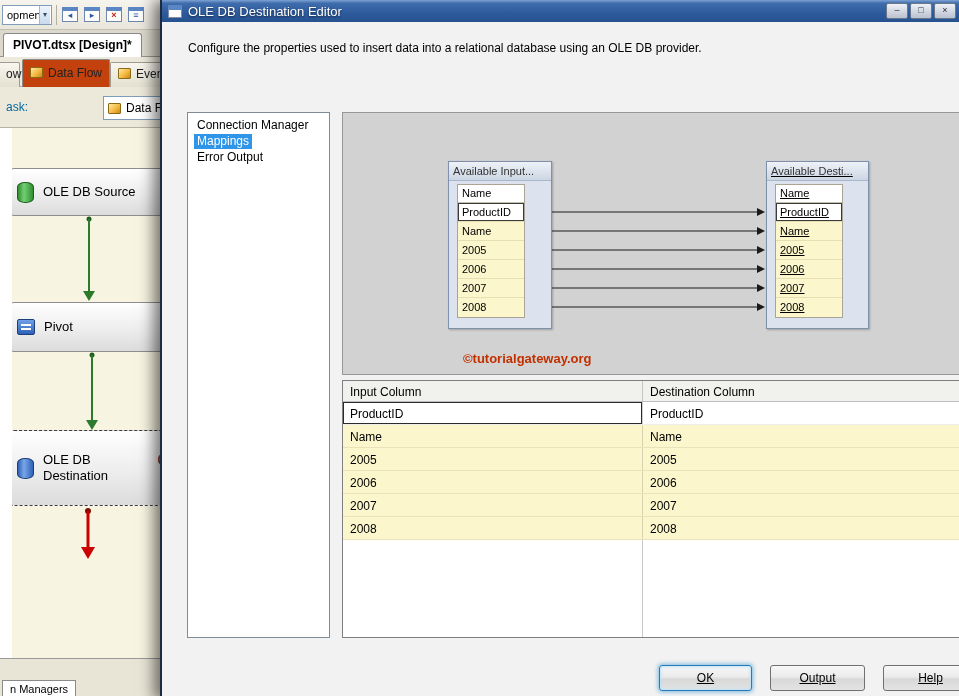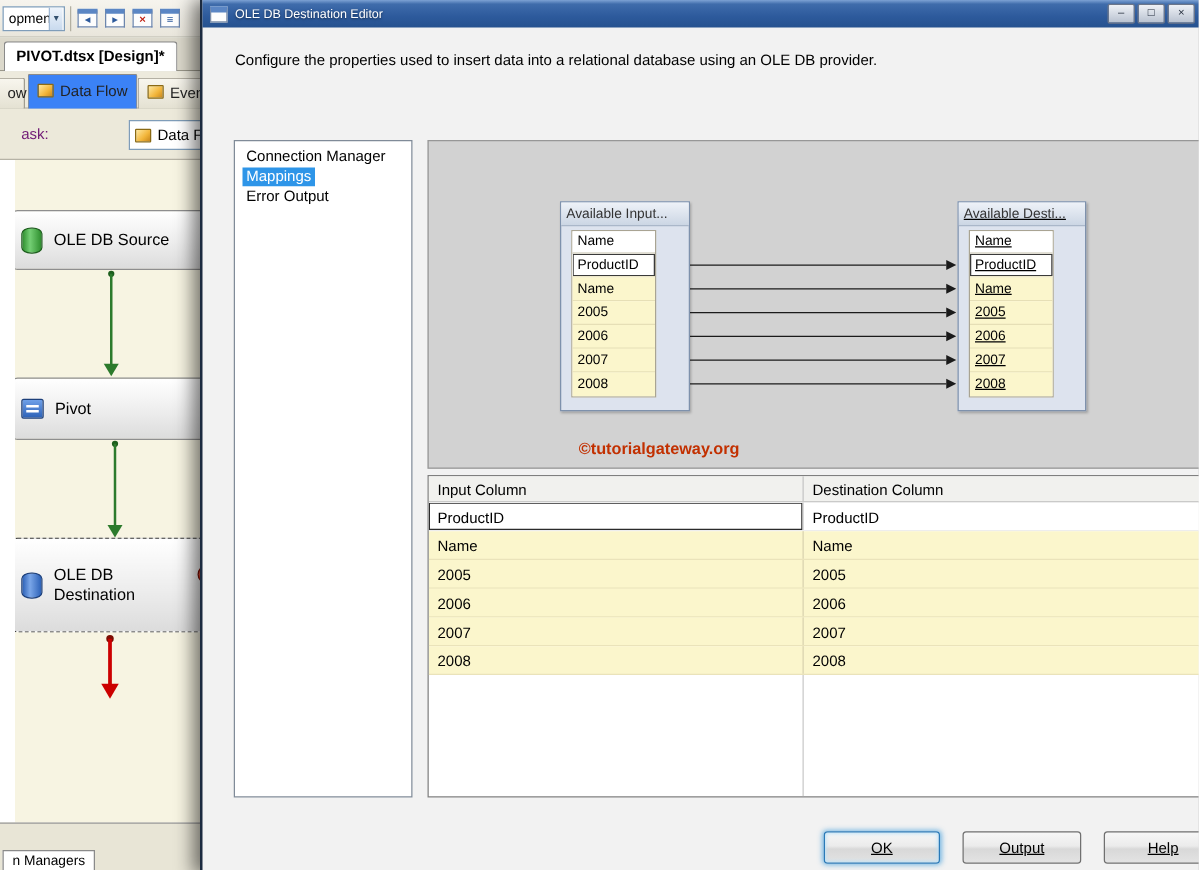--- a/index.html
+++ b/index.html
@@ -15,25 +15,25 @@
   .vs-sep { position:absolute; top:5px; width:1px; height:20px; background:#b3b0a2; }
   .tb-icon { position:absolute; top:7px; width:16px; height:15px; background:#fdfdfd; border:1px solid #6d86ad; border-top:4px solid #5b86c4; }
   .tb-icon .mark { position:absolute; left:1px; top:0px; width:12px; height:9px; font-size:9px; line-height:9px; color:#2d5a9c; text-align:center; }
   .tb-icon .mark.red { color:#c01f10; font-weight:bold; }
 
   .vs-doctabs { position:absolute; left:0; top:30px; width:220px; height:27px; background:#dcd9cc; border-bottom:1px solid #9a978a; }
   .doc-tab { position:absolute; left:3px; top:3px; height:24px; background:#fff; border:1px solid #8a8a8a; border-bottom:none; border-radius:3px 3px 0 0; font-size:12px; font-weight:bold; color:#000; padding:4px 9px 0 9px; white-space:nowrap; }
 
   .vs-subtabs { position:absolute; left:0; top:57px; width:220px; height:30px; background:#edeadd; border-bottom:1px solid #b0ad9f;text-align:right; }
   .sub-tab { position:absolute; top:5px; height:25px; background:linear-gradient(#f8f6ee,#e4e1d2); border:1px solid #a09d90; border-bottom:none; border-radius:2px 2px 0 0; font-size:12px; color:#222; padding:4px 7px 0 7px; display:flex; gap:5px; align-items:flex-start; white-space:nowrap; }
-  .sub-tab.active { top:2px; height:28px; background:#3b82f6; border-color:#8a8a8a; padding-top:6px; }
+  .sub-tab.active { top:2px; height:28px; background:#c2410c; border-color:#8a8a8a; padding-top:6px; }
   .pkg-icon { width:13px; height:11px; background:linear-gradient(135deg,#ffe9a0,#f2b53a 60%,#c8871c); border:1px solid #8a6a14; border-radius:1px; flex:none; margin-top:1px; }
 
   .vs-taskrow { position:absolute; left:0; top:87px; width:220px; height:41px; background:#ece9da; border-bottom:1px solid #b6b3a6; }
-  .task-label { position:absolute; left:17px; top:13px; font-size:12px; color:#701a75; }
+  .task-label { position:absolute; left:6px; top:13px; font-size:12px; color:#0369a1; }
   .task-combo { position:absolute; left:103px; top:9px; width:110px; height:24px; background:#fff; border:1px solid #7f9db9; font-size:12px; color:#000; display:flex; align-items:center; gap:5px; padding-left:4px; white-space:nowrap; overflow:hidden; }
 
   .vs-canvas { position:absolute; left:0; top:128px; width:220px; height:530px; background:#f7f4e2; overflow:hidden;margin-left:12px; }
   .flow-box { position:absolute; left:-4px; width:178px; background:linear-gradient(#ffffff,#ededed 55%,#dcdcdc); border:1px solid #8e8e8e; border-radius:6px; display:flex; align-items:center; gap:9px; padding-left:8px; font-size:13px; color:#000; }
   .flow-box.src { top:40px; height:48px; }
   .flow-box.piv { top:174px; height:50px; }
   .flow-box.dst { top:302px; height:76px; border-top:1px dashed #3c3c3c; border-bottom:1px dashed #3c3c3c; }
   .flow-box .lbl { line-height:1.25; }
   .flow-box.dst .lbl { width:88px; }
   .cyl { width:17px; height:21px; border-radius:8px / 5px; flex:none; }
@@ -43,21 +43,21 @@
   .pivot-icon::after { content:""; position:absolute; left:3px; top:4px; width:10px; height:2px; background:#fff; box-shadow:0 4px 0 #fff; }
   .error-icon { position:absolute; left:146px; top:324px; width:15px; height:15px; border-radius:50%; background:radial-gradient(circle at 35% 30%,#ff8d78,#e03318 55%,#a11206); border:1px solid #7c0d02; color:#fff; font-size:9px; font-weight:bold; text-align:center; line-height:13px; }
 
   .vs-bottombar { position:absolute; left:0; top:658px; width:220px; height:38px; background:#e8e5d6; border-top:1px solid #999; }
   .bottom-tab { position:absolute; left:2px; top:21px; height:17px; background:#fff; border:1px solid #8a8a8a; font-size:11px; color:#000; padding:2px 7px 0 7px; white-space:nowrap; }
 
   
   .dialog { position:absolute; left:160px; top:0; width:802px; height:700px; background:#f2f2f2; border-left:2px solid #1c2b40; box-shadow:-6px 0 14px rgba(0,0,0,0.55); z-index:10; }
   .titlebar { position:absolute; left:0; top:0; width:100%; height:22px; background:linear-gradient(#7da2d4 0%,#3f6cab 15%,#2d5a9c 60%,#26528f 100%); display:flex; align-items:center; padding:0 6px; }
   .dlg-icon { width:14px; height:13px; background:#fdfdfd; border:1px solid #7b8da8; border-top:5px solid #5b86c4; margin-right:6px; flex:none; }
-  .dlg-title { font-size:10px; color:#fff; text-shadow:0 1px 2px rgba(0,0,0,0.55); white-space:nowrap; }
+  .dlg-title { font-size:13px; color:#fff; text-shadow:0 1px 2px rgba(0,0,0,0.55); white-space:nowrap; }
   .win-btns { margin-left:auto; display:flex; gap:2px; }
   .win-btn { width:22px; height:16px; background:linear-gradient(#eef1f6,#b9c2d0); border:1px solid #6c7689; border-radius:2px; font-size:9px; line-height:13px; text-align:center; color:#1c2635; }
 
   .dlg-desc { position:absolute; left:26px; top:41px; width:740px; font-size:12px; color:#000; }
 
   .nav-panel { position:absolute; left:25px; top:112px; width:143px; height:526px; background:#fff; border:1px solid #808b98; padding-top:4px; }
   .nav-item { height:16px; padding-left:6px; font-size:12px; color:#000; display:flex; align-items:center; }
   .nav-item .nl { padding:0 3px; line-height:15px; }
   .nav-item.selected .nl { background:#2e95e8; color:#fff; }
 

